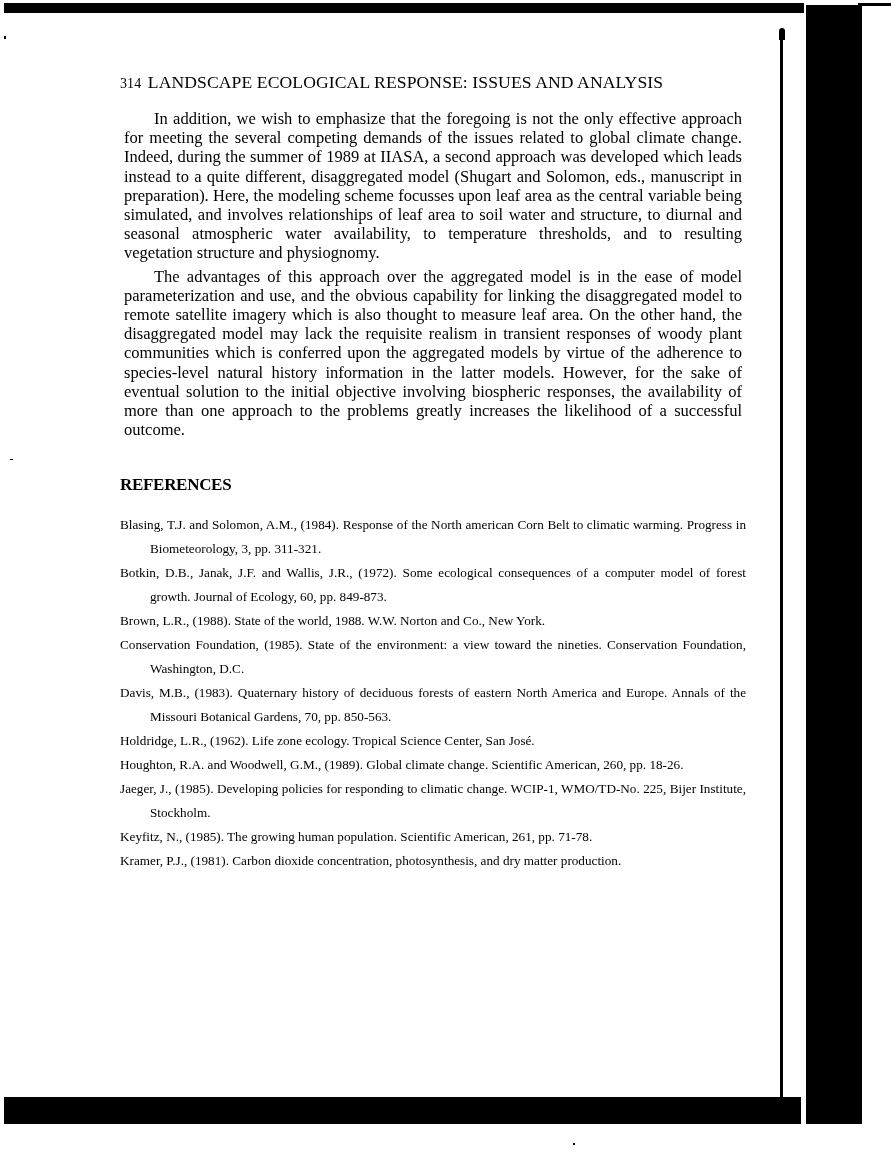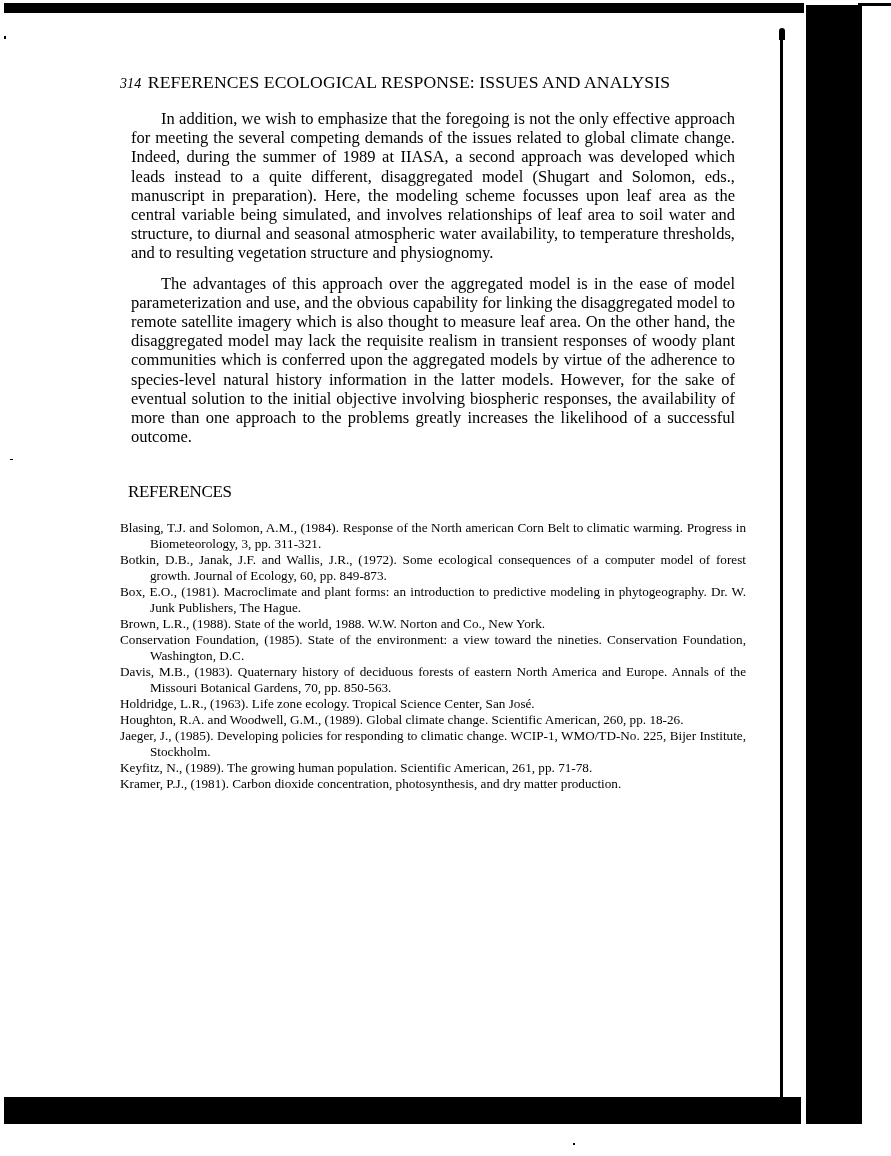--- a/index.html
+++ b/index.html
@@ -9,56 +9,55 @@
   #top-bar { left: 4px; top: 3px; width: 800px; height: 10px; }
   #top-bar-right { left: 858px; top: 3px; width: 33px; height: 3px; }
   #right-bar { left: 806px; top: 5px; width: 56px; height: 1119px; }
   #bottom-bar { left: 4px; top: 1097px; width: 797px; height: 27px; }
   #vline { left: 780px; top: 30px; width: 3px; height: 1070px; }
   #vline-cap { left: 779px; top: 28px; width: 6px; height: 12px; border-radius: 3px 3px 0 0; }
   .speck { position: absolute; background: #000; width: 2px; height: 3px; }
 
   #page { position: absolute; left: 120px; top: 72px; width: 626px; }
   .running-head { font-size: 17.6px; letter-spacing: 0.1px; margin: 0 0 16px 0; white-space: nowrap; }
-  .running-head .pageno { font-size: 14px; margin-right: 2px; font-style: italic; }
-  .para { font-size: 16.5px; line-height: 19.2px; text-align: justify; text-indent: 30px; margin: 11px; }
-  .refs-heading { font-size: 17px; font-weight: normal; margin: 36px 0 18px 8px; letter-spacing: -0.3px; }
-  .ref { font-size: 13.2px; line-height: 16px; text-align: justify; padding-left: 30px; text-indent: -30px; margin: 0; }
+  .running-head .pageno { font-size: 14px; margin-right: 2px; }
+  .para { font-size: 16.5px; line-height: 19.2px; text-align: justify; text-indent: 30px; margin: 4px; }
+  .refs-heading { font-size: 17px; font-weight: bold; margin: 36px 0 18px 0; letter-spacing: -0.3px; }
+  .ref { font-size: 13.2px; line-height: 24px; text-align: justify; padding-left: 30px; text-indent: -30px; margin: 0; }
   sub { font-size: 9px; vertical-align: -3px; }
 </style>
 </head>
 <body>
 
 <div class="scan-bar" id="top-bar"></div>
 <div class="scan-bar" id="top-bar-right"></div>
 <div class="scan-bar" id="right-bar"></div>
 <div class="scan-bar" id="bottom-bar"></div>
 <div class="scan-bar" id="vline"></div>
 <div class="scan-bar" id="vline-cap"></div>
 <div class="speck" style="left:4px;top:36px;"></div>
 <div class="speck" style="left:10px;top:459px;width:3px;height:1px;"></div>
 <div class="speck" style="left:573px;top:1143px;width:2px;height:2px;"></div>
 
 <div id="page">
   <div class="running-head">
     <span class="pageno">314</span>
-    <span>REFERENCES ECOLOGICAL RESPONSE: ISSUES AND ANALYSIS</span>
+    <span>LANDSCAPE ECOLOGICAL RESPONSE: ISSUES AND ANALYSIS</span>
   </div>
 
   <p class="para">In addition, we wish to emphasize that the foregoing is not the only effective approach for meeting the several competing demands of the issues related to global climate change. Indeed, during the summer of 1989 at IIASA, a second approach was developed which leads instead to a quite different, disaggregated model (Shugart and Solomon, eds., manuscript in preparation). Here, the modeling scheme focusses upon leaf area as the central variable being simulated, and involves relationships of leaf area to soil water and structure, to diurnal and seasonal atmospheric water availability, to temperature thresholds, and to resulting vegetation structure and physiognomy.</p>
   <p class="para">The advantages of this approach over the aggregated model is in the ease of model parameterization and use, and the obvious capability for linking the disaggregated model to remote satellite imagery which is also thought to measure leaf area. On the other hand, the disaggregated model may lack the requisite realism in transient responses of woody plant communities which is conferred upon the aggregated models by virtue of the adherence to species-level natural history information in the latter models. However, for the sake of eventual solution to the initial objective involving biospheric responses, the availability of more than one approach to the problems greatly increases the likelihood of a successful outcome.</p>
 
   <div class="refs-heading">REFERENCES</div>
 
   <div id="ref-list">
     <p class="ref">Blasing, T.J. and  Solomon, A.M., (1984). Response of the North american Corn Belt to climatic warming. Progress in Biometeorology, 3, pp. 311-321.</p>
     <p class="ref">Botkin, D.B., Janak, J.F. and  Wallis, J.R., (1972). Some ecological consequences of a computer model of forest growth. Journal of Ecology, 60, pp. 849-873.</p>
-    <p class="ref">Box, E.O., (1981). Macroclimate and plant forms: an introduction to predictive modeling in phytogeography. Dr. W. Junk Publishers, The Hague.</p>
     <p class="ref">Brown, L.R., (1988). State of the world, 1988. W.W. Norton and Co., New York.</p>
     <p class="ref">Conservation Foundation, (1985). State of the environment: a view toward the nineties. Conservation Foundation, Washington, D.C.</p>
     <p class="ref">Davis, M.B., (1983). Quaternary history of deciduous forests of eastern North America and Europe. Annals of the Missouri Botanical Gardens, 70, pp. 850-563.</p>
-    <p class="ref">Holdridge, L.R., (1963). Life zone ecology. Tropical Science Center, San José.</p>
+    <p class="ref">Holdridge, L.R., (1962). Life zone ecology. Tropical Science Center, San José.</p>
     <p class="ref">Houghton, R.A. and  Woodwell, G.M., (1989). Global climate change. Scientific American, 260, pp. 18-26.</p>
     <p class="ref">Jaeger, J., (1985). Developing policies for responding to climatic change. WCIP-1, WMO/TD-No. 225, Bijer Institute, Stockholm.</p>
-    <p class="ref">Keyfitz, N., (1989). The growing human population. Scientific American, 261, pp. 71-78.</p>
+    <p class="ref">Keyfitz, N., (1985). The growing human population. Scientific American, 261, pp. 71-78.</p>
     <p class="ref">Kramer, P.J., (1981). Carbon dioxide concentration, photosynthesis, and dry matter production.</p>
   </div>
 </div>
 
 </body></html>

